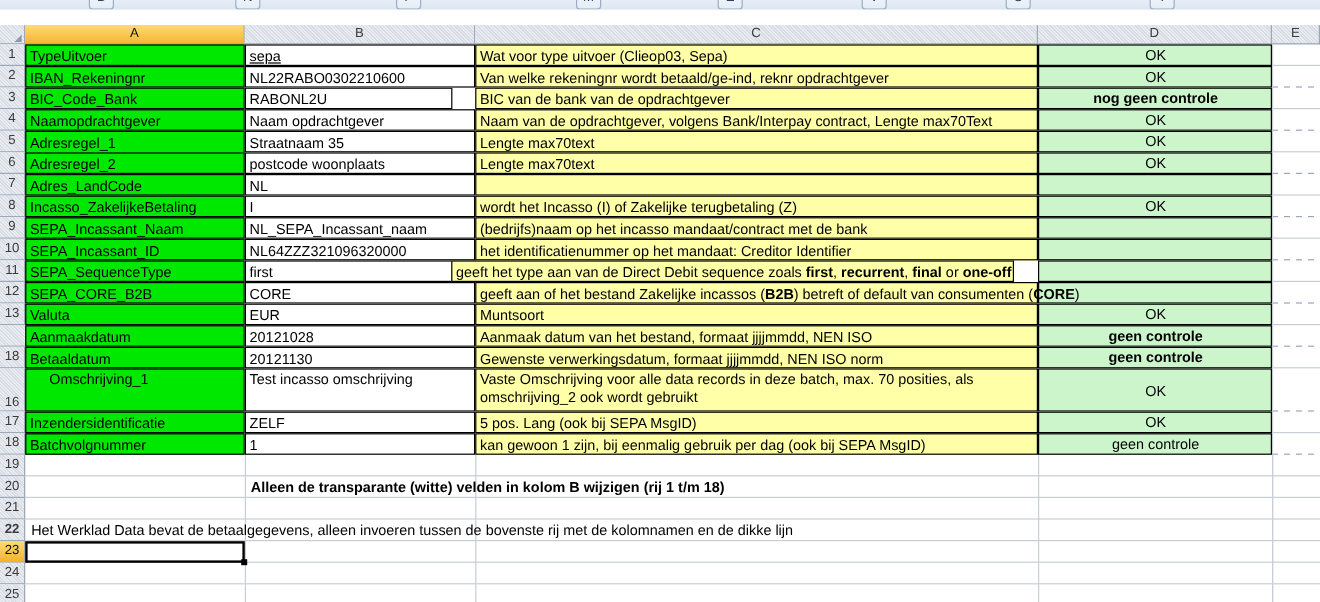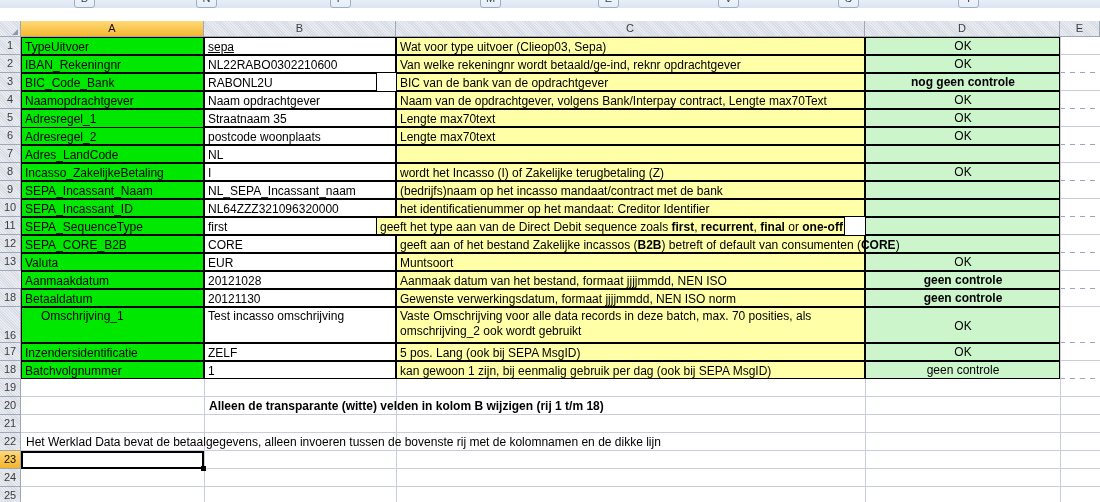--- a/index.html
+++ b/index.html
@@ -191,21 +191,21 @@
         <div class="rowhdr" style="top: 214px; height: 18px; line-height: 17px;">12</div>
         <div class="rowhdr" style="top: 232px; height: 18px; line-height: 17px;">13</div>
         <div class="rowhdr" style="top: 250px; height: 18px; line-height: 17px; padding-left: 35px;">14</div>
         <div class="rowhdr" style="top: 268px; height: 18px; line-height: 17px;">18</div>
         <div class="rowhdr" style="top: 286px; height: 36px; line-height: normal; padding-top: 22px;">16</div>
         <div class="rowhdr" style="top: 322px; height: 18px; line-height: 17px;">17</div>
         <div class="rowhdr" style="top: 340px; height: 18px; line-height: 17px;">18</div>
         <div class="rowhdr" style="top: 358px; height: 18px; line-height: 17px;">19</div>
         <div class="rowhdr" style="top: 376px; height: 18px; line-height: 17px;">20</div>
         <div class="rowhdr" style="top: 394px; height: 18px; line-height: 17px;">21</div>
-        <div class="rowhdr" style="top: 412px; height: 18px; line-height: 17px;">22</div>
+        <div class="rowhdr" style="top: 412px; height: 18px; line-height: 17px; font-weight: bold;">22</div>
         <div class="rowhdr active" style="top: 430px; height: 18px; line-height: 17px;">23</div>
         <div class="rowhdr" style="top: 448px; height: 18px; line-height: 17px;">24</div>
         <div class="rowhdr" style="top: 466px; height: 18px; line-height: 17px;">25</div>
       </div>
     <div id="gridlines">
         <div class="gline-h" style="top: 33px; left: 1060px; width: 40px;"></div>
         <div class="gline-dash" style="top: 51px; left: 1060px; width: 40px;"></div>
         <div class="gline-h" style="top: 69px; left: 1060px; width: 40px;"></div>
         <div class="gline-dash" style="top: 87px; left: 1060px; width: 40px;"></div>
         <div class="gline-h" style="top: 105px; left: 1060px; width: 40px;"></div>

